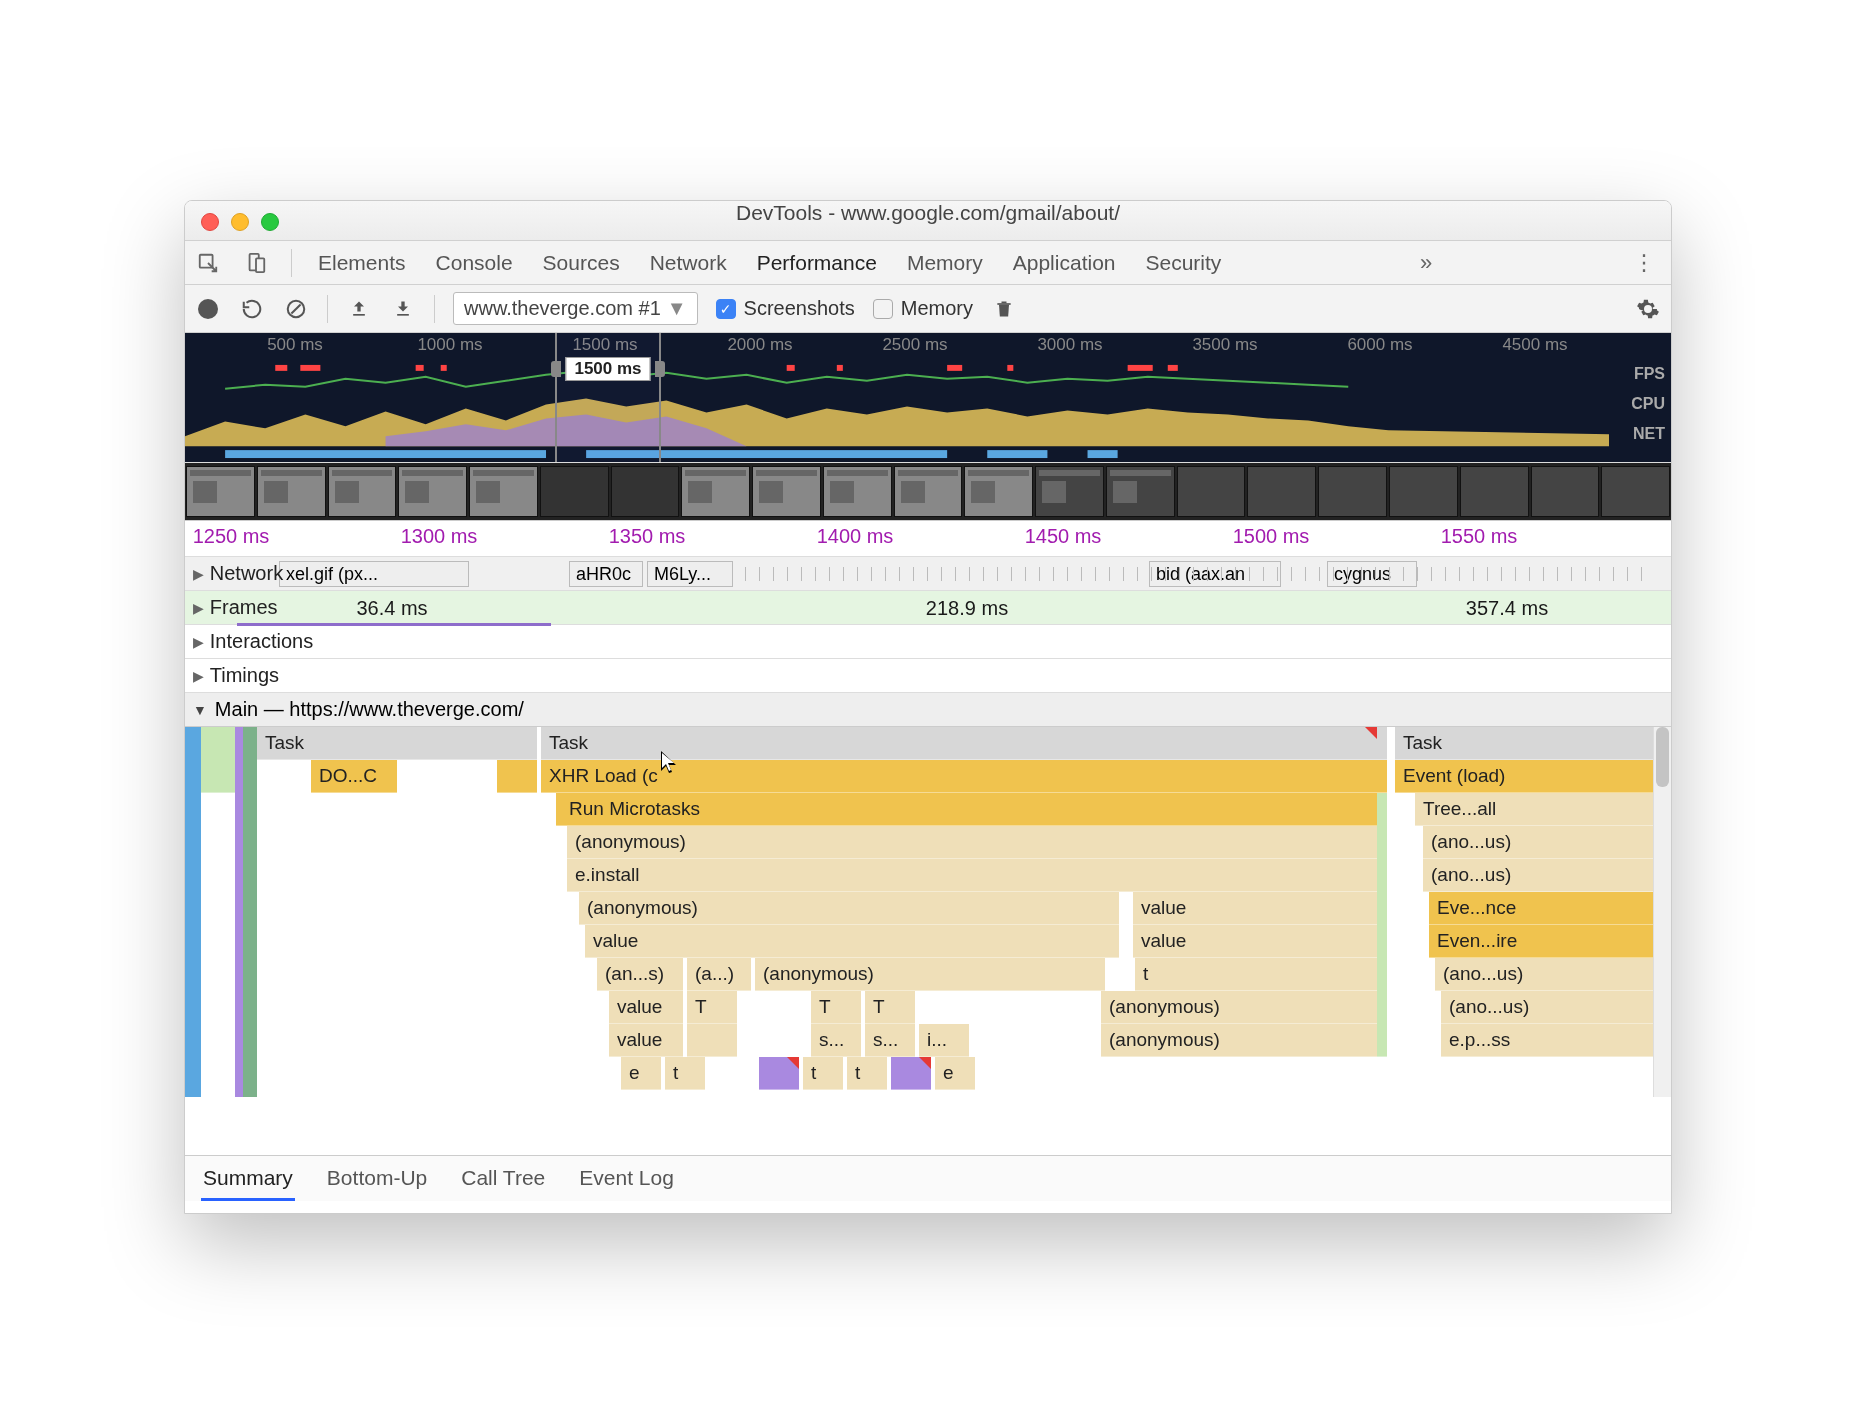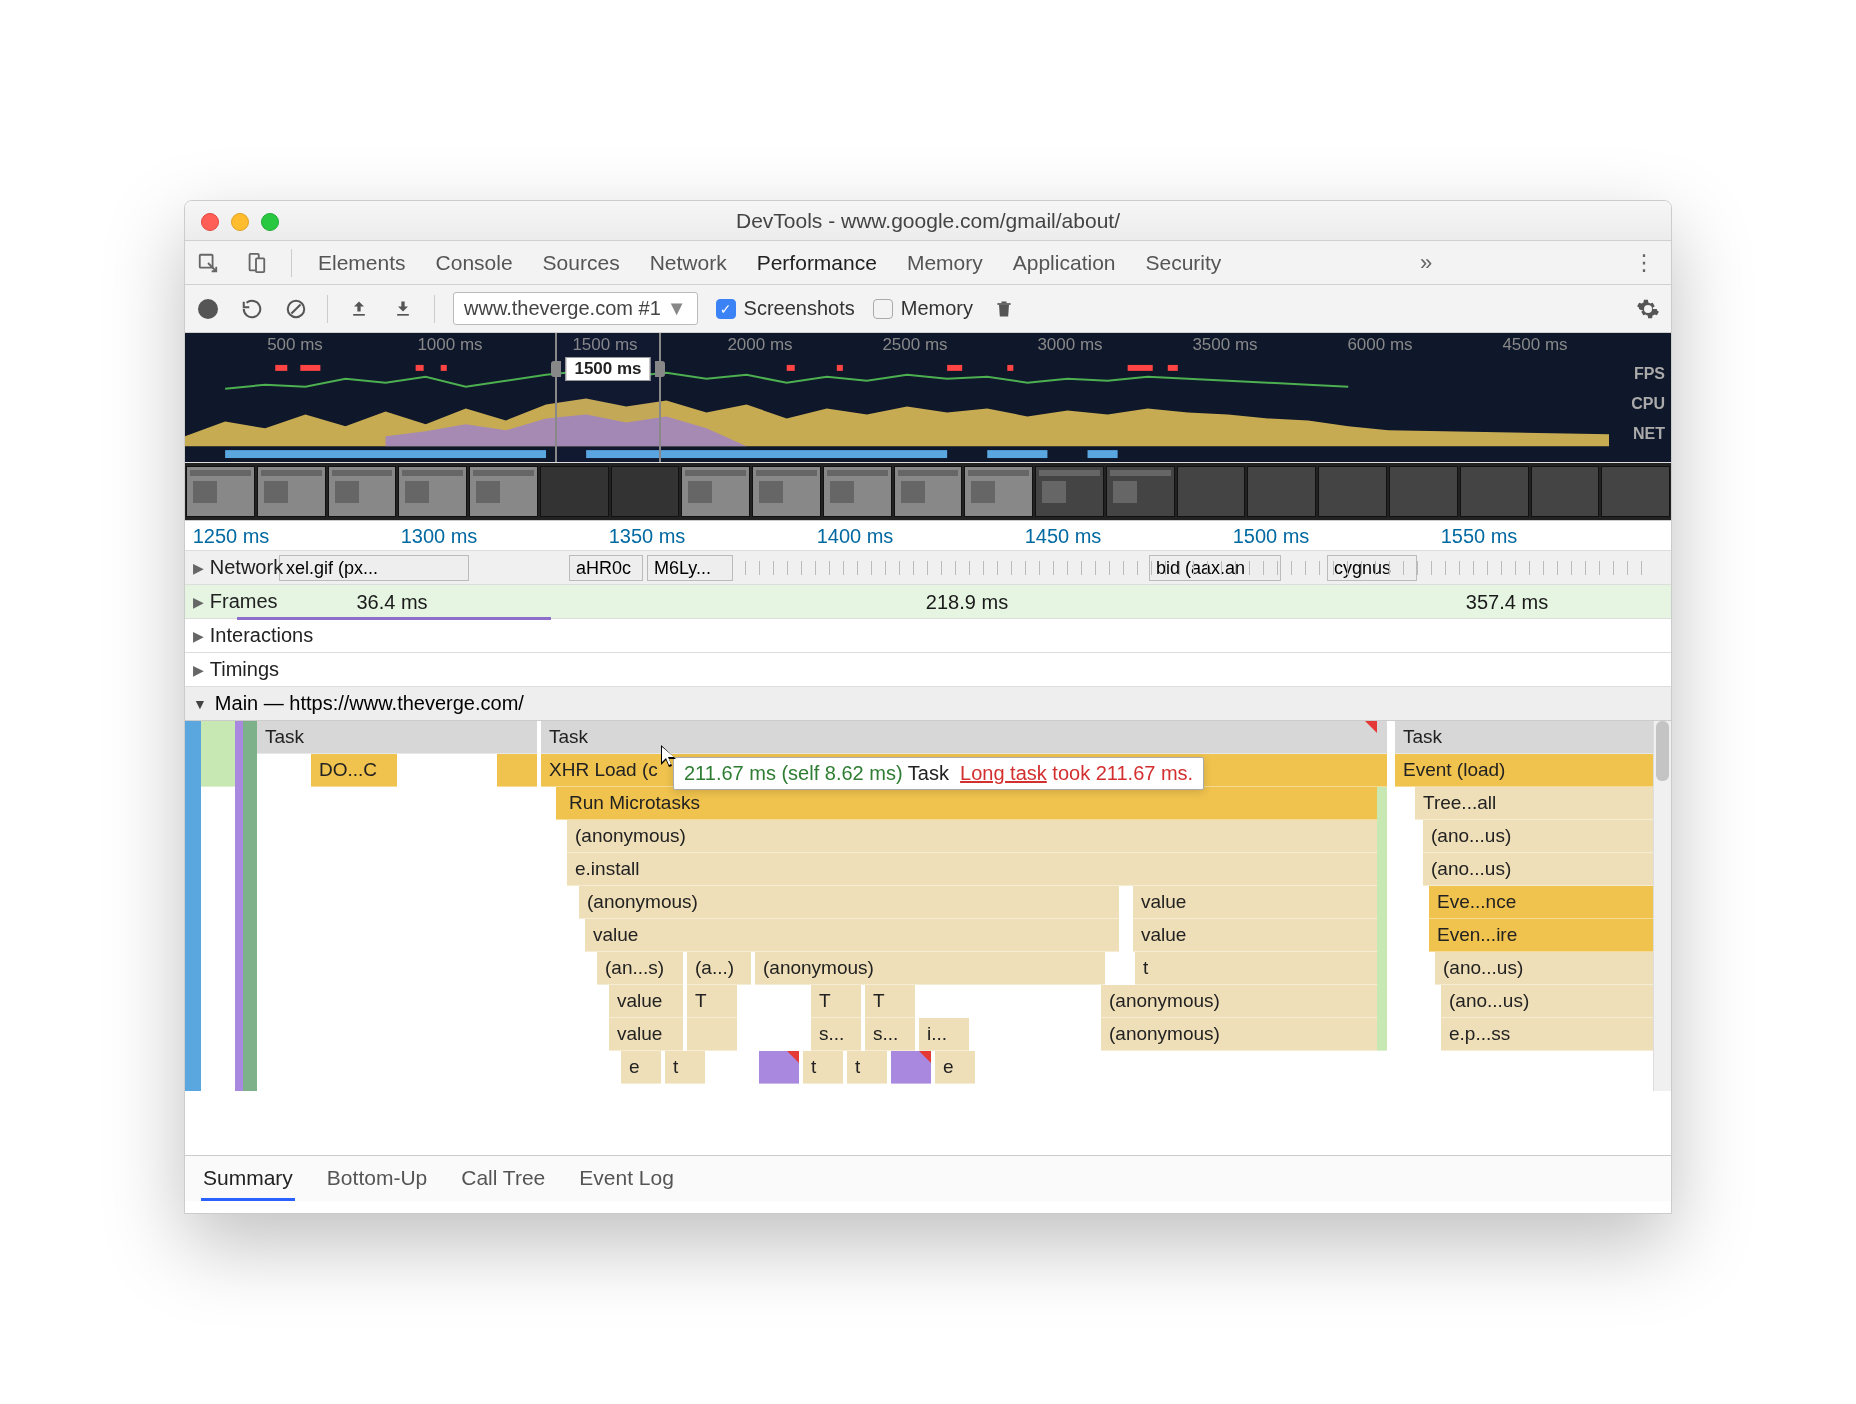--- a/index.html
+++ b/index.html
@@ -1,18 +1,18 @@
 <!DOCTYPE html>
 <html><head>
 <meta charset="utf-8">
 <style>
 * { margin:0; padding:0; box-sizing:border-box; font-family:-apple-system,BlinkMacSystemFont,"Segoe UI",Helvetica,Arial,sans-serif; }
 body { background:#fff; width:1856px; height:1404px; position:relative; }
 .window { position:absolute; left:184px; top:200px; width:1488px; height:1014px; background:#fff; border:1px solid #ccc; border-radius:8px 8px 0 0; box-shadow:0 30px 80px rgba(0,0,0,.25); overflow:hidden; }
-.titlebar { height:40px; background:linear-gradient(#f6f6f6,#ececec); border-bottom:1px solid #d0d0d0; display:flex; align-items:center; position:relative; }
+.titlebar { height:40px; background:linear-gradient(#f6f6f6,#ececec); border-bottom:1px solid #d0d0d0; display:flex; align-items:flex-start; position:relative; }
 .traffic { position:absolute; left:16px; top:12px; display:flex; gap:12px; }
 .dot { width:18px; height:18px; border-radius:50%; }
 .red { background:#ff5f57; border:1px solid #e24640; }
 .yellow { background:#ffbd2e; border:1px solid #dfa123; }
 .green { background:#28c940; border:1px solid #1fab34; }
 .title { margin:0 auto; color:#444; font-size:21px; }
 .tabs { height:44px; background:#f3f3f3; border-bottom:1px solid #d0d0d0; display:flex; align-items:center; padding:0 10px; gap:22px; color:#555; font-size:21px; }
 .tabs .icon { width:26px; height:26px; display:flex; align-items:center; justify-content:center; color:#666; }
 .divider { width:1px; height:28px; background:#ccc; }
 .tab { cursor:pointer; padding:0 4px; }
@@ -35,21 +35,21 @@
 .ov-window .handle { position:absolute; top:28px; width:10px; height:16px; background:#888; }
 .ov-window .hl { left:-6px; border-radius:3px 0 0 3px; }
 .ov-window .hr { right:-6px; border-radius:0 3px 3px 0; }
 .ov-window .badge { position:absolute; top:24px; left:50%; transform:translateX(-50%); background:#fff; border:1px solid #999; padding:1px 8px; font-size:17px; font-weight:600; color:#222; white-space:nowrap; }
 .filmstrip { height:58px; background:#222; display:flex; border-bottom:1px solid #ccc; }
 .thumb { flex:1; background:#444; border:1px solid #111; margin:3px 1px; position:relative; }
 .thumb.light { background:#888; }
 .thumb .bar { position:absolute; left:3px; right:3px; top:3px; height:6px; background:#666; }
 .thumb .sq { position:absolute; left:6px; top:14px; width:24px; height:22px; background:#666; }
 .timeline { position:relative; height:634px; overflow:hidden; }
-.tl-ruler { height:30px; border-bottom:1px solid #ddd; position:relative; color:#0369a1; font-size:20px; }
+.tl-ruler { height:36px; border-bottom:1px solid #ddd; position:relative; color:#a21caf; font-size:20px; }
 .tl-ruler span { position:absolute; top:4px; transform:translateX(-50%); }
 .track { border-bottom:1px solid #ddd; position:relative; }
 .track-header { position:absolute; left:0; top:0; height:100%; display:flex; align-items:center; gap:6px; padding-left:8px; font-size:20px; color:#222; z-index:2; }
 .tri { font-size:14px; color:#666; }
 .network-track { height:34px; background:#f0f0f0; }
 .net-block { position:absolute; top:4px; height:26px; background:#eee; border:1px solid #bbb; font-size:18px; padding:2px 6px; overflow:hidden; white-space:nowrap; }
 .frames-track { height:34px; background:#e5f5e1; }
 .frame { position:absolute; top:4px; height:26px; font-size:20px; text-align:center; color:#1a1a1a; }
 .simple-track { height:34px; }
 .main-header { height:34px; background:#eee; border-bottom:1px solid #ccc; display:flex; align-items:center; padding-left:8px; font-size:20px; gap:8px; }
@@ -429,26 +429,20 @@
         <div class="frow tan" style="margin-left:20px;">Tree...all</div>
         <div class="frow tan" style="margin-left:28px;">(ano...us)</div>
         <div class="frow tan" style="margin-left:28px;">(ano...us)</div>
         <div class="frow gold" style="margin-left:34px;">Eve...nce</div>
         <div class="frow gold" style="margin-left:34px;">Even...ire</div>
         <div class="frow tan" style="margin-left:40px;">(ano...us)</div>
         <div class="frow tan" style="margin-left:46px;">(ano...us)</div>
         <div class="frow tan" style="margin-left:46px;">e.p...ss</div>
       </div>
 
-      <div class="tooltip" style="left:488px; top:36px;">
-        <span class="ms">211.67 ms (self 8.62 ms)</span>
-        <span>Task</span>&nbsp;
-        <span class="long">Long task</span>
-        <span class="took"> <span>took 211.67 ms.</span></span>
-      </div>
 
       <div class="cursor" style="left:474px; top:22px;">
         <svg width="20" height="26" viewBox="0 0 20 26">
             <path fill="#000" d="M2 2 L2 22 L7 17 L10 24 L13 23 L10 16 L17 16 Z"></path>
             <path fill="#fff" d="M3 4 L3 19 L7 15 L10 22 L12 21 L9 14 L15 14 Z"></path>
           </svg>
       </div>
 
       <div class="scrollbar-v">
         <div style="position:absolute; top:0; left:2px; right:2px; height:60px; background:#c4c4c4; border-radius:6px;"></div>

